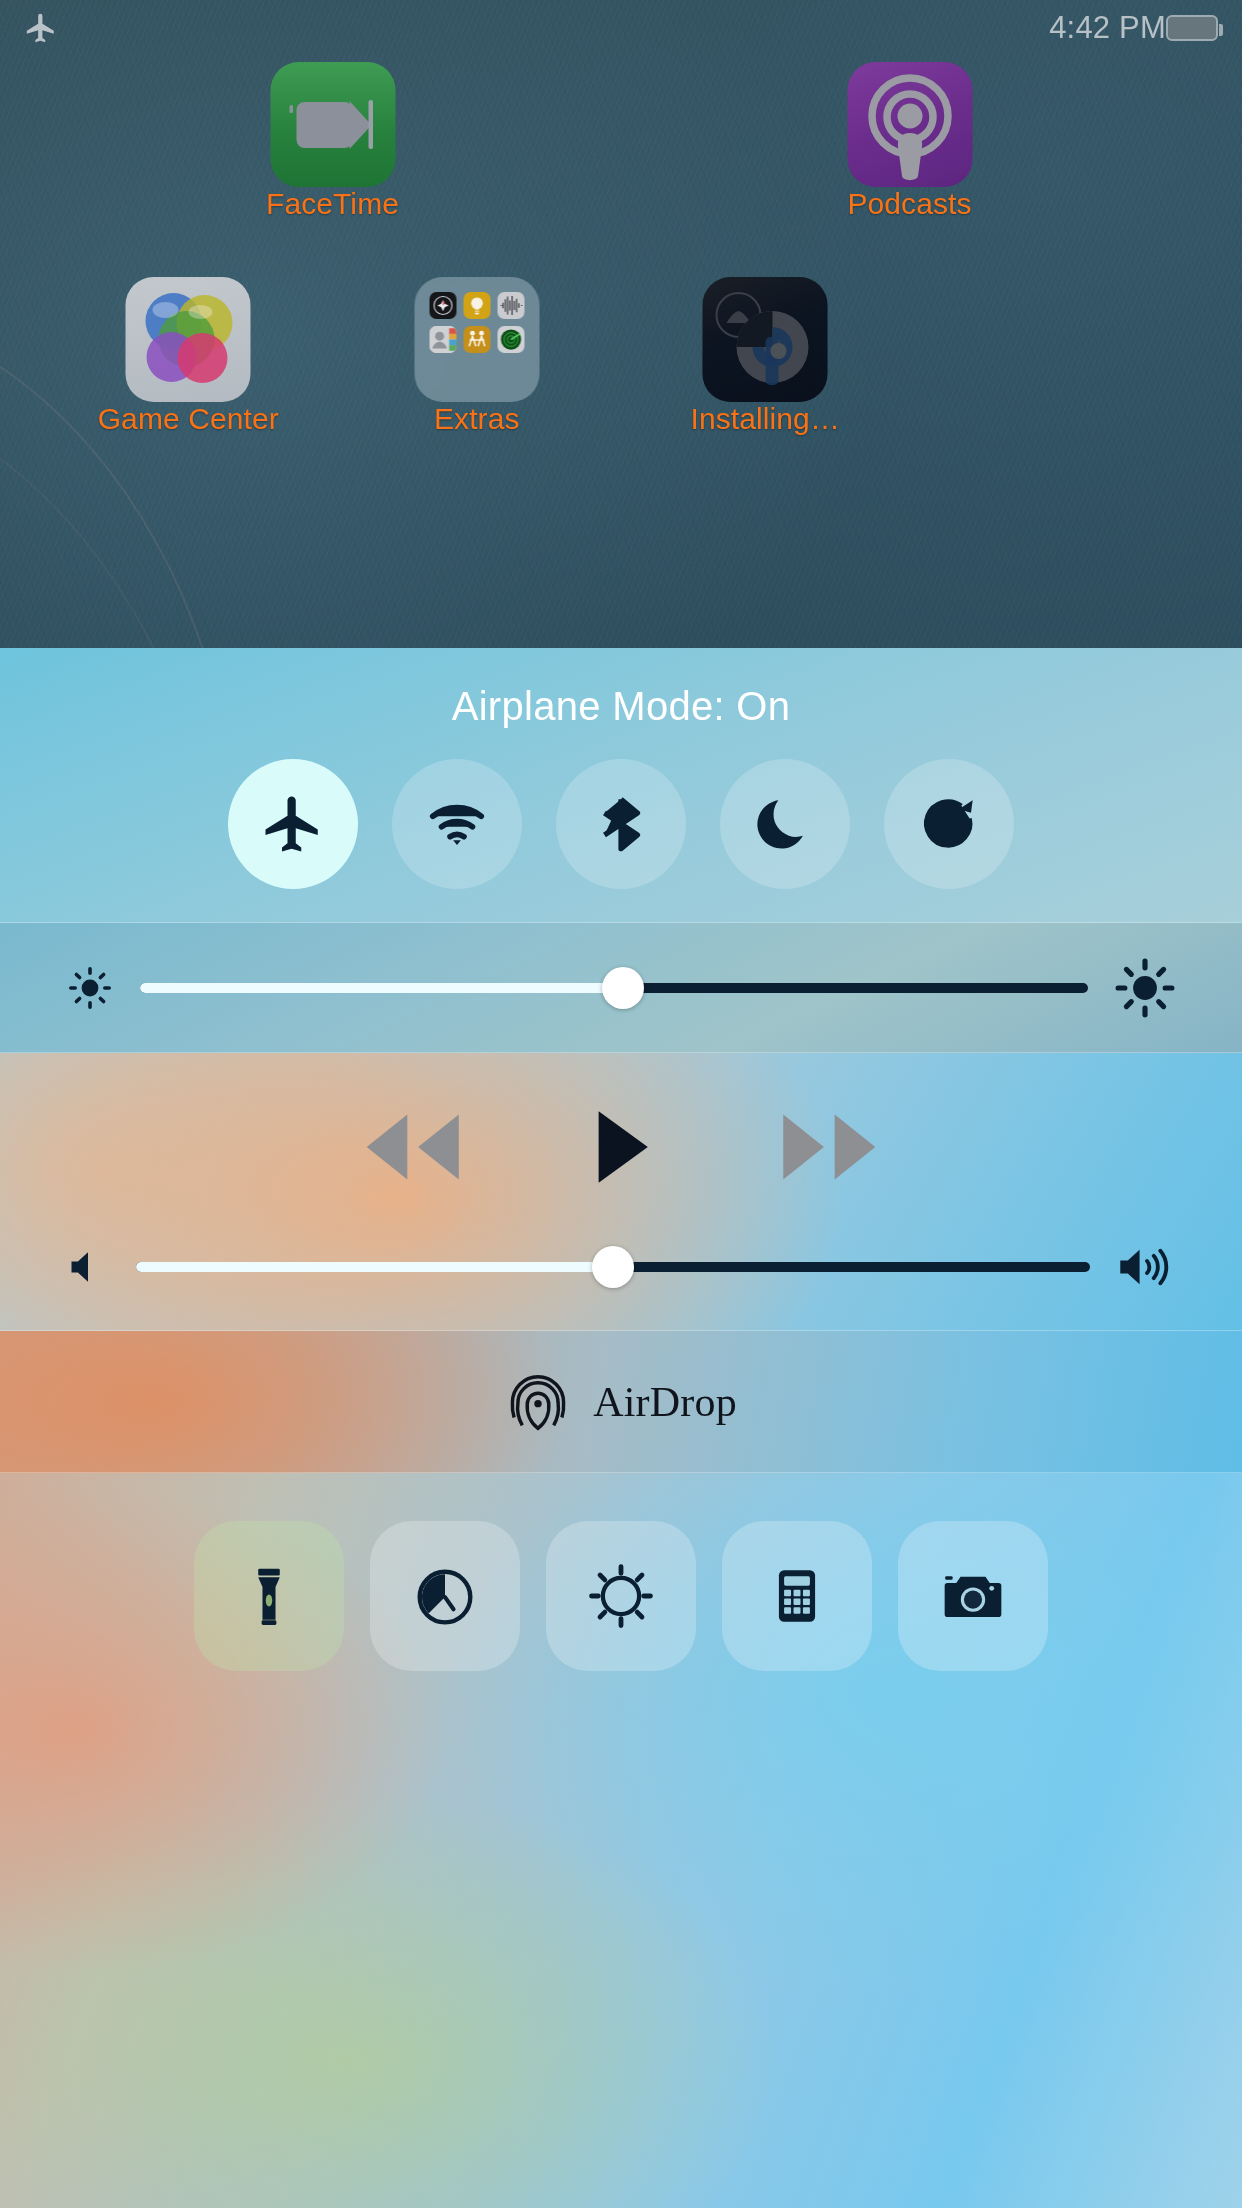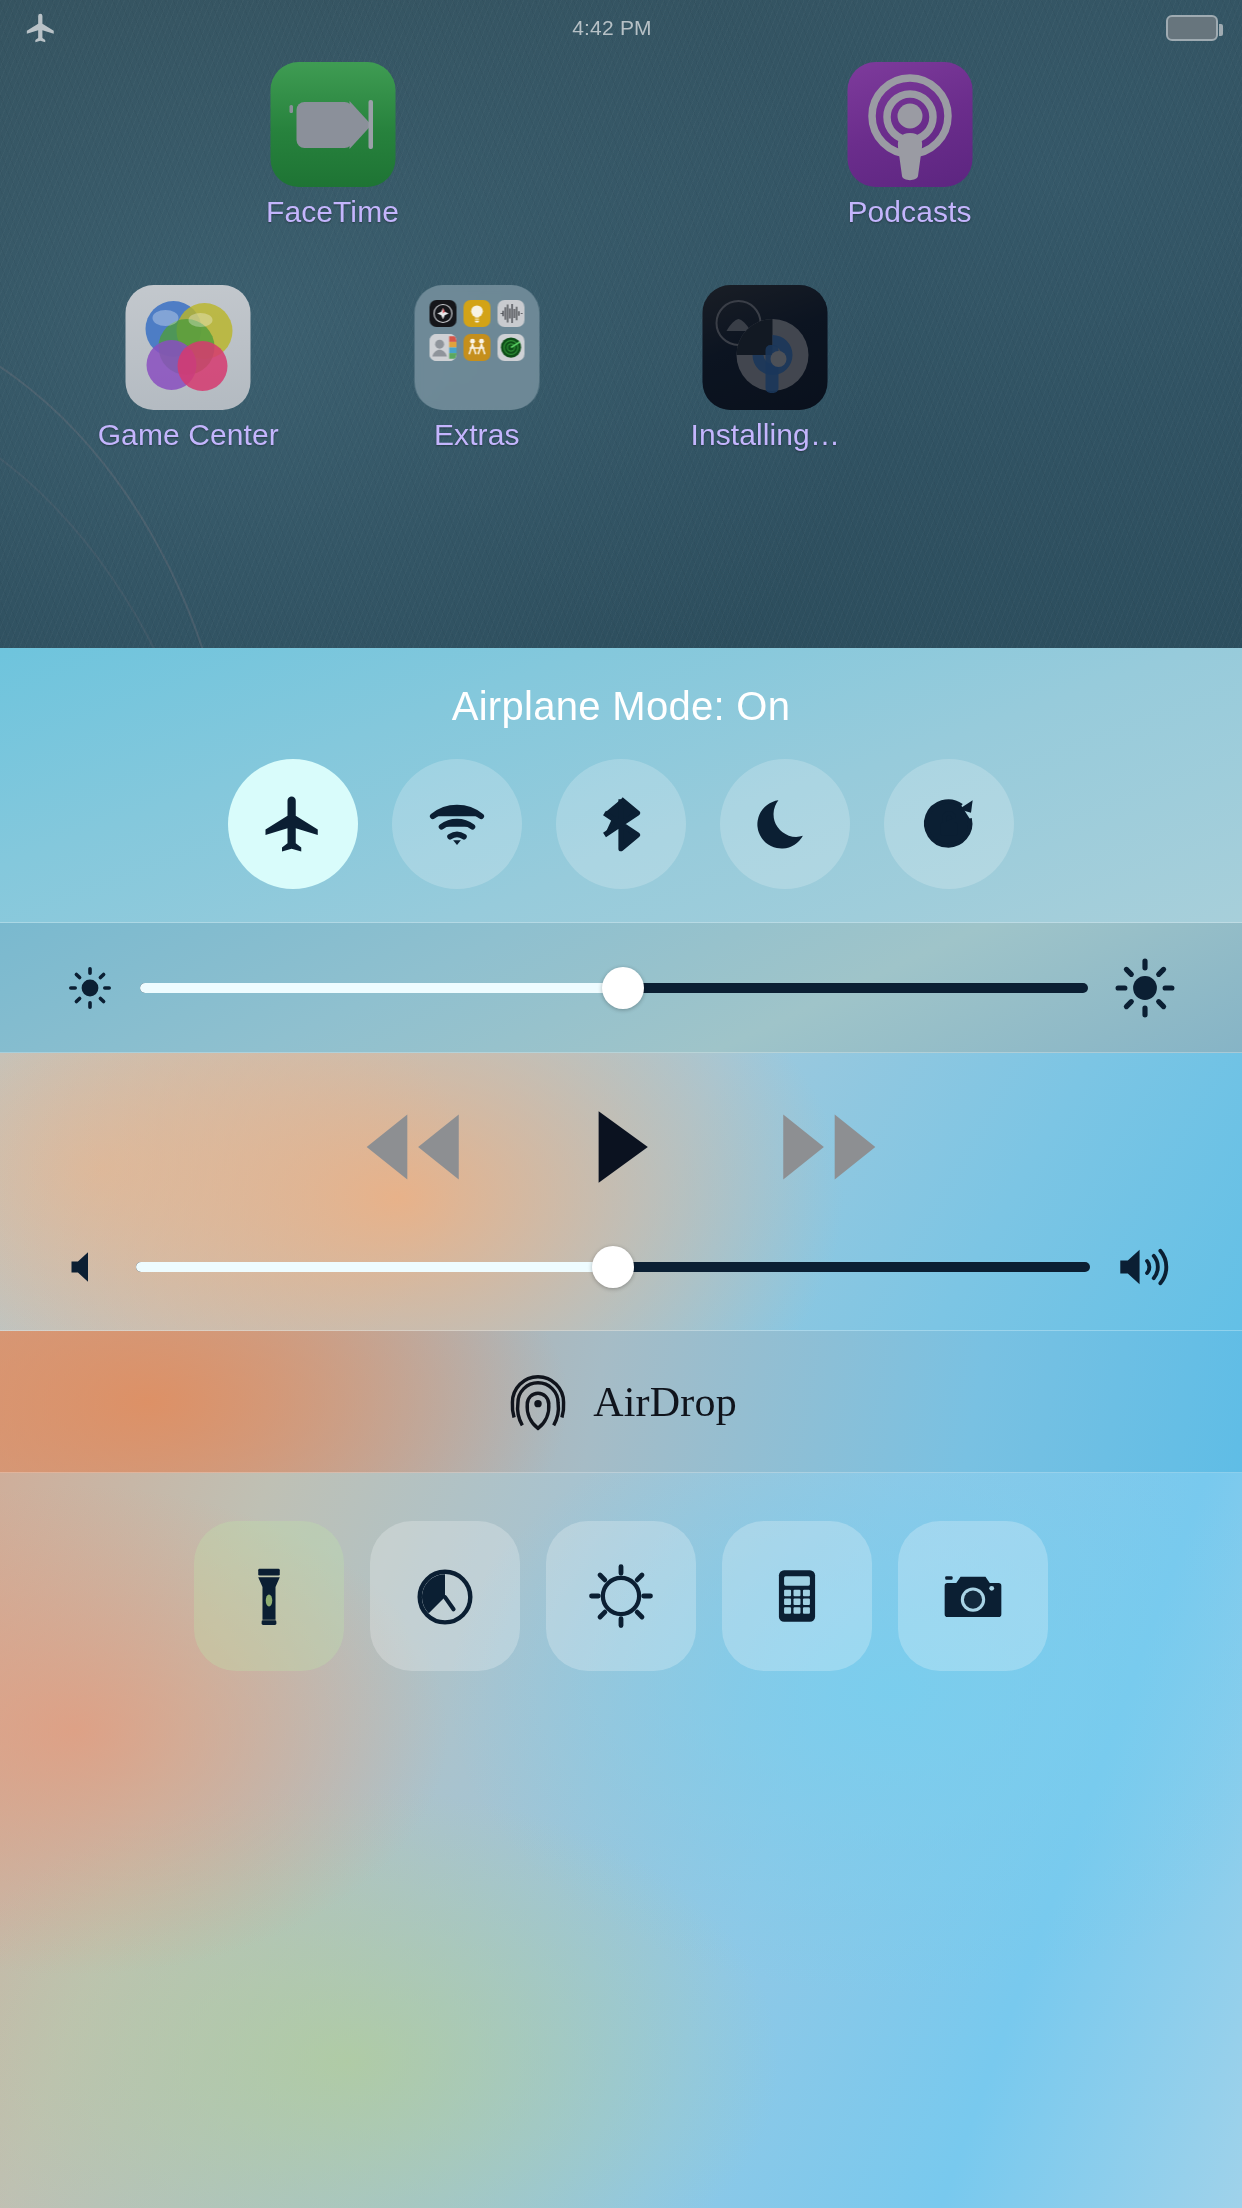--- a/index.html
+++ b/index.html
@@ -32,42 +32,42 @@
   .wave.w1{ left:-420px; top:300px; width:640px; height:900px; transform:rotate(-18deg); }
   .wave.w2{ left:-480px; top:380px; width:700px; height:1000px; transform:rotate(-14deg); border-color:rgba(180,140,150,.10); }
 
   
   #statusbar{
     position:absolute; top:0; left:0; right:0; height:56px;
     display:flex; align-items:center; padding:0 24px;
     color:#b9c2c7; font-size:30px; z-index:6;
   }
   #statusbar .sb-left{ flex:0 0 auto; display:flex; align-items:center; gap:10px; }
-  #statusbar .sb-center{ flex:1; text-align:center; font-size:21px; letter-spacing:.2px; color:#b7c1c6; }
+  #statusbar .sb-center{ flex:1; text-align:right; font-size:31px; letter-spacing:.2px; color:#b7c1c6; }
   #statusbar .sb-right{ flex:0 0 auto; display:flex; align-items:center; gap:8px; }
   .battery{
     width:52px; height:26px; border:2px solid #9fabb2; border-radius:6px;
     position:relative; background:#67757d;
   }
   .battery:after{
     content:""; position:absolute; right:-7px; top:7px; width:4px; height:12px;
     background:#9fabb2; border-radius:0 2px 2px 0;
   }
 
   
   #homescreen{ position:absolute; top:62px; left:0; right:0; z-index:5; }
   .icon-grid{ display:flex; padding:0 44px; }
   .app{ flex:1; display:flex; flex-direction:column; align-items:center; }
   .app-icon{
     width:250px; height:250px; border-radius:56px; position:relative;
     overflow:hidden; transform:scale(.5); transform-origin:top center;
     margin-bottom:-125px;
   }
   .app-label{
-    margin-top:8px; font-size:30px; color:#c4b5fd; letter-spacing:.1px;
+    font-size:30px; color:#f97316; letter-spacing:.1px;
     text-shadow:0 1px 2px rgba(0,0,0,.35);
   }
   .row2{ margin-top:56px; }
   .row2 .icon-grid{ justify-content:flex-start; }
   .row2 .app{ flex:0 0 25%; }
 
   
   .ic-facetime{ background:linear-gradient(180deg,#3f9c53 0%,#27823d 55%,#1e7434 100%); }
   .ft-body{ position:absolute; left:52px; top:80px; width:112px; height:92px; background:#8b909a; border-radius:16px; }
   .ft-lens{ position:absolute; left:158px; top:78px; width:0; height:0;

